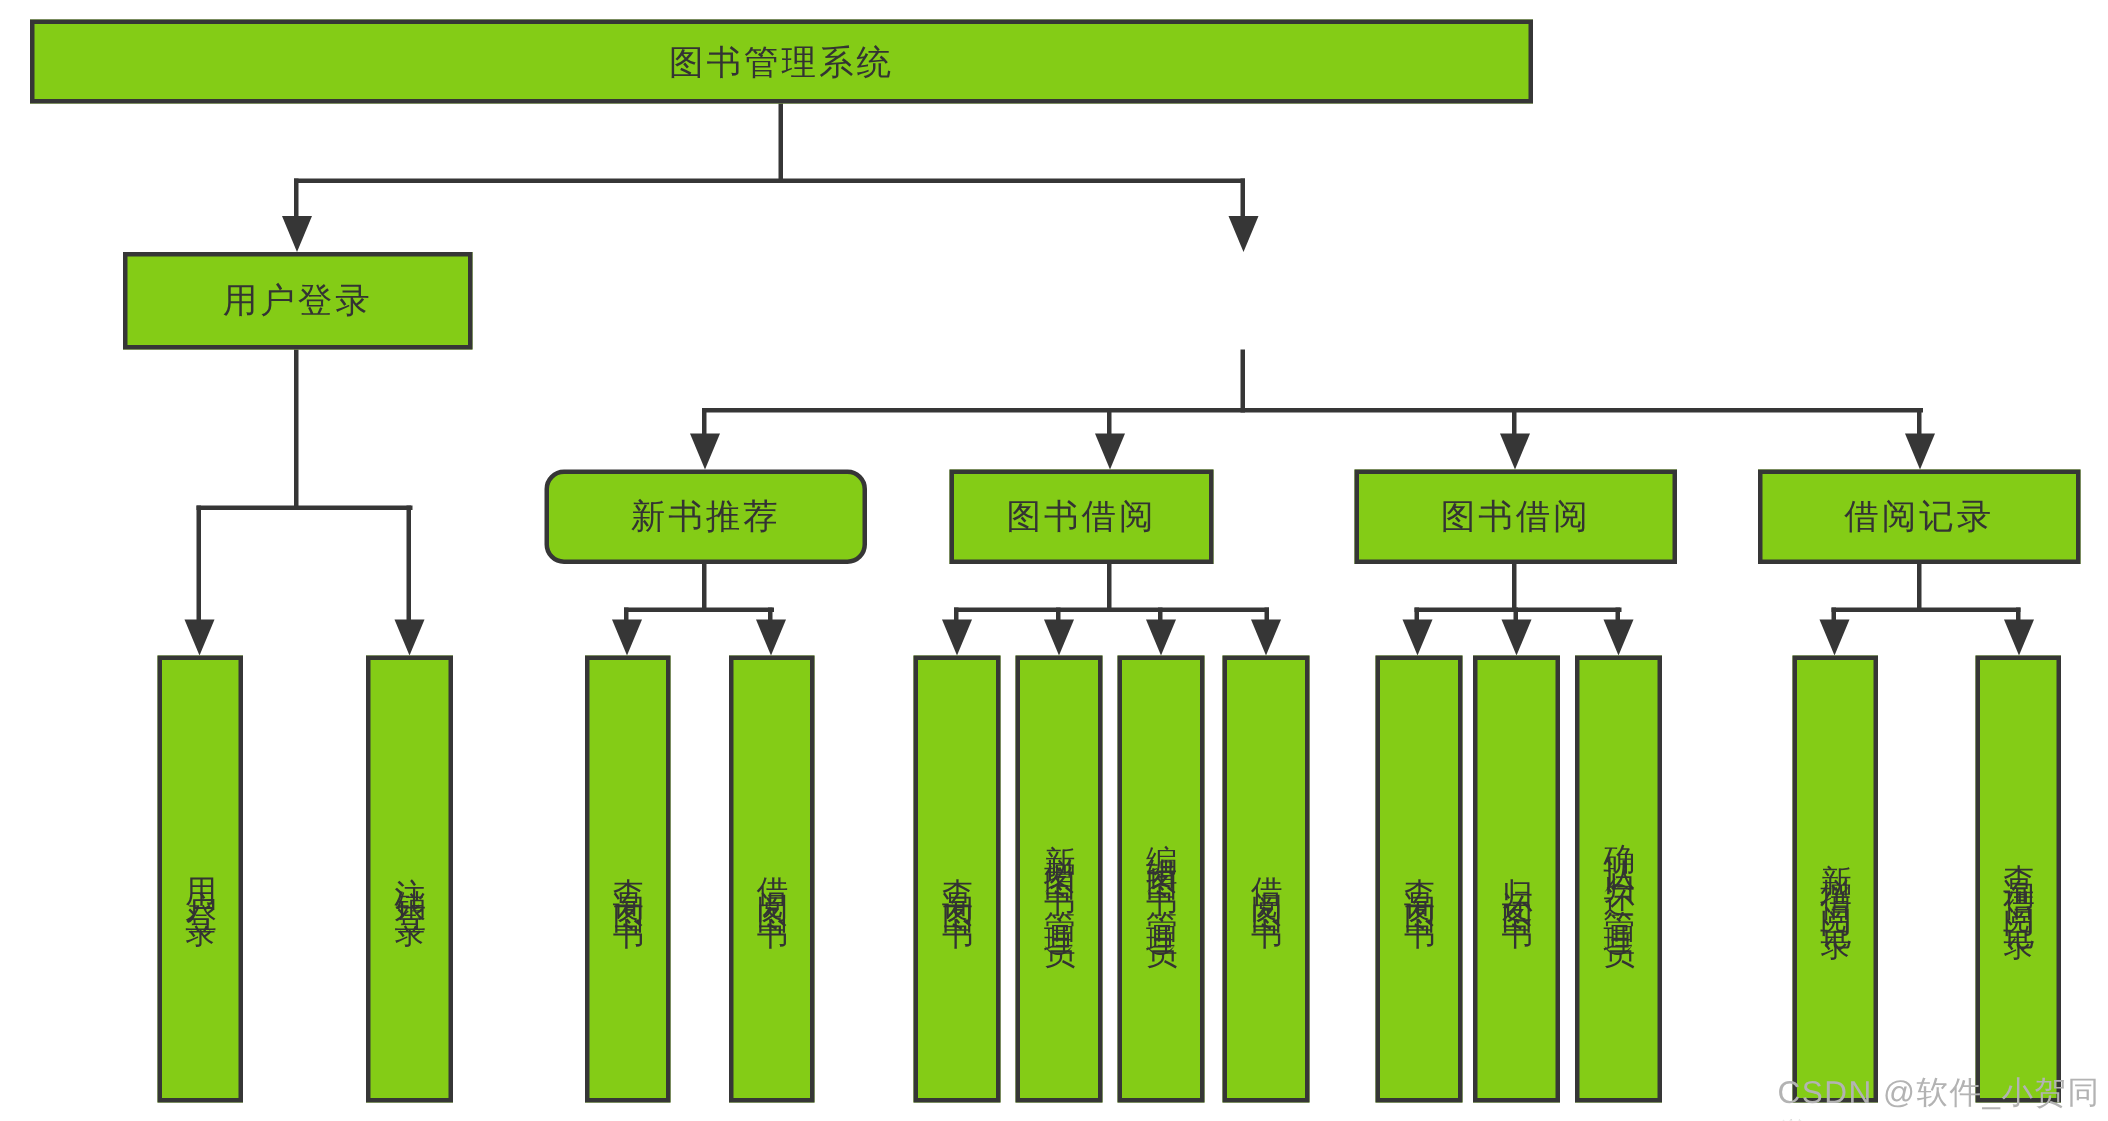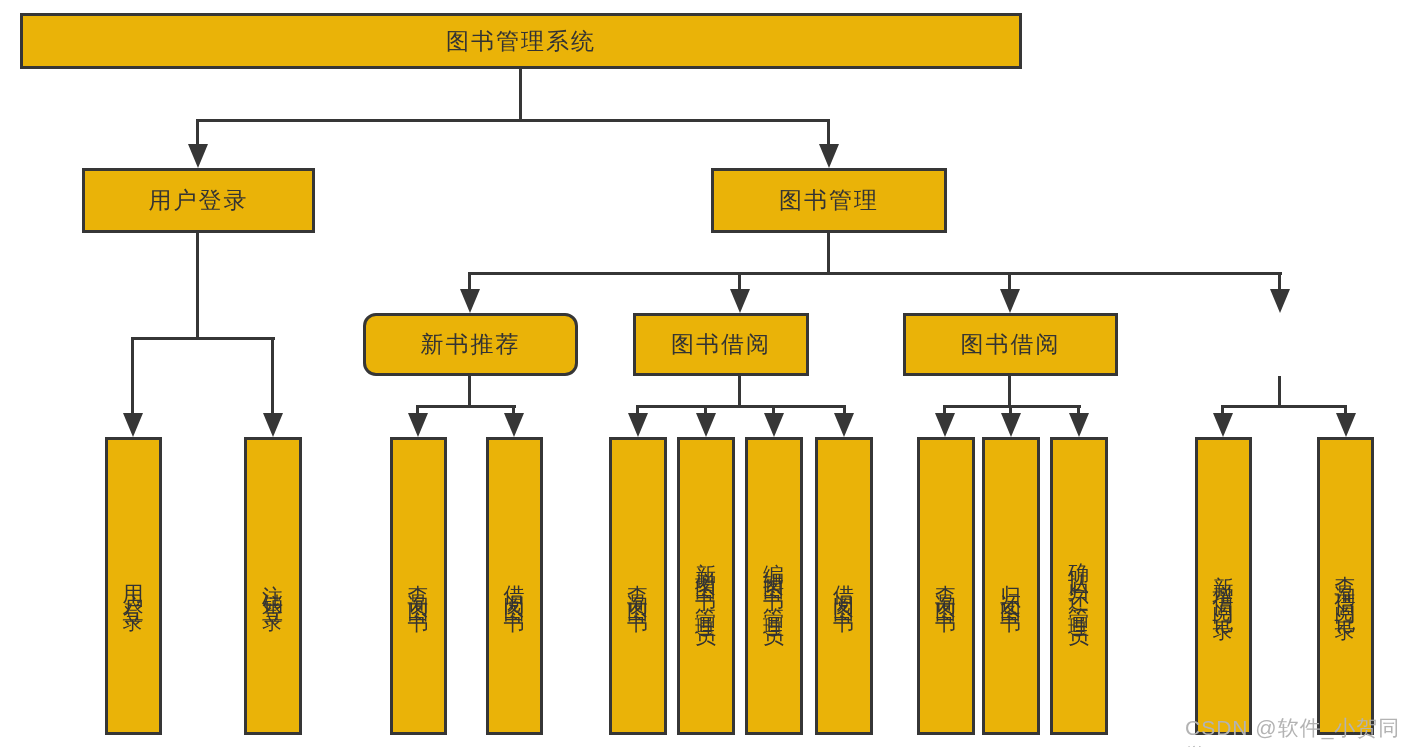--- a/index.html
+++ b/index.html
@@ -9,21 +9,21 @@
     height: 747px;
     background: #ffffff;
     font-family: "Liberation Sans", "DejaVu Sans", sans-serif;
     color: #333333;
     overflow: hidden;
   }
   .box {
     position: absolute;
     box-sizing: border-box;
     border: 3px solid #363636;
-    background: #eab308;
+    background: #84cc16;
     display: flex;
     align-items: center;
     justify-content: center;
     font-size: 23px;
     color: #333333;
     letter-spacing: 2px;
     z-index: 2;
     text-align: center;
   }
   .vbox {
@@ -63,21 +63,20 @@
   <div>
     <div class="vl" style="left:519px; top:69px; height:53px;"></div>
     <div class="hl" style="left:196px; top:119px; width:634px;"></div>
     <div class="vl" style="left:196px; top:119px; height:29px;"></div>
     <div class="ar" style="left:188px; top:144px;"></div>
     <div class="vl" style="left:827px; top:119px; height:29px;"></div>
     <div class="ar" style="left:819px; top:144px;"></div>
   </div>
 
   <div class="box" style="left:82px; top:168px; width:233px; height:65px;">用户登录</div>
-  <div class="box" style="left:711px; top:168px; width:236px; height:65px;">图书管理</div>
 
   <div>
     <div class="vl" style="left:196px; top:233px; height:107px;"></div>
     <div class="hl" style="left:131px; top:337px; width:144px;"></div>
     <div class="vl" style="left:131px; top:337px; height:78px;"></div>
     <div class="ar" style="left:123px; top:413px;"></div>
     <div class="vl" style="left:271px; top:337px; height:78px;"></div>
     <div class="ar" style="left:263px; top:413px;"></div>
   </div>
 
@@ -90,20 +89,21 @@
     <div class="ar" style="left:730px; top:289px;"></div>
     <div class="vl" style="left:1008px; top:272px; height:20px;"></div>
     <div class="ar" style="left:1000px; top:289px;"></div>
     <div class="vl" style="left:1278px; top:272px; height:20px;"></div>
     <div class="ar" style="left:1270px; top:289px;"></div>
   </div>
 
   <div class="box" style="left:363px; top:313px; width:215px; height:63px;border-radius:13px;">新书推荐</div>
   <div class="box" style="left:633px; top:313px; width:176px; height:63px;">图书借阅</div>
   <div class="box" style="left:903px; top:313px; width:215px; height:63px;">图书借阅</div>
+  <div class="box" style="left:1172px; top:313px; width:215px; height:63px;">借阅记录</div>
 
   <div>
     <div class="vl" style="left:468px; top:376px; height:32px;"></div>
     <div class="hl" style="left:416px; top:405px; width:100px;"></div>
     <div class="vl" style="left:416px; top:405px; height:12px;"></div>
     <div class="ar" style="left:408px; top:413px;"></div>
     <div class="vl" style="left:512px; top:405px; height:12px;"></div>
     <div class="ar" style="left:504px; top:413px;"></div>
   </div>
 

